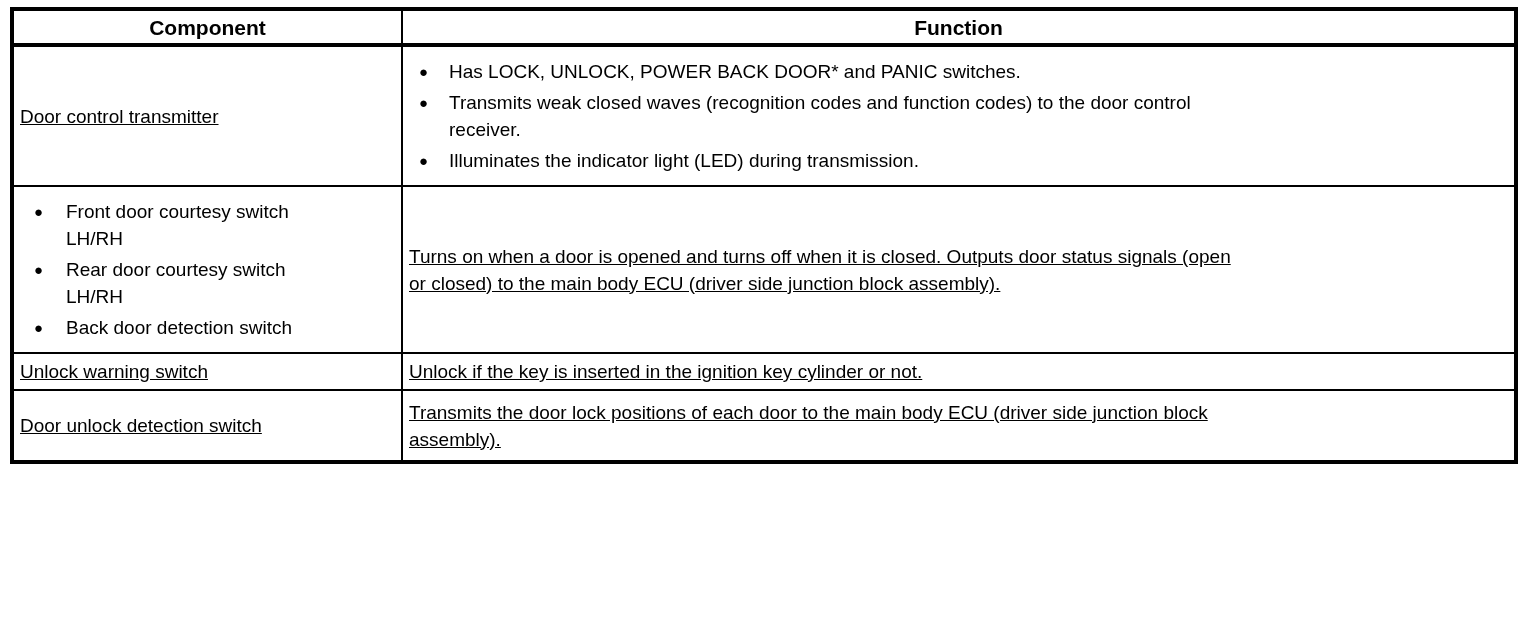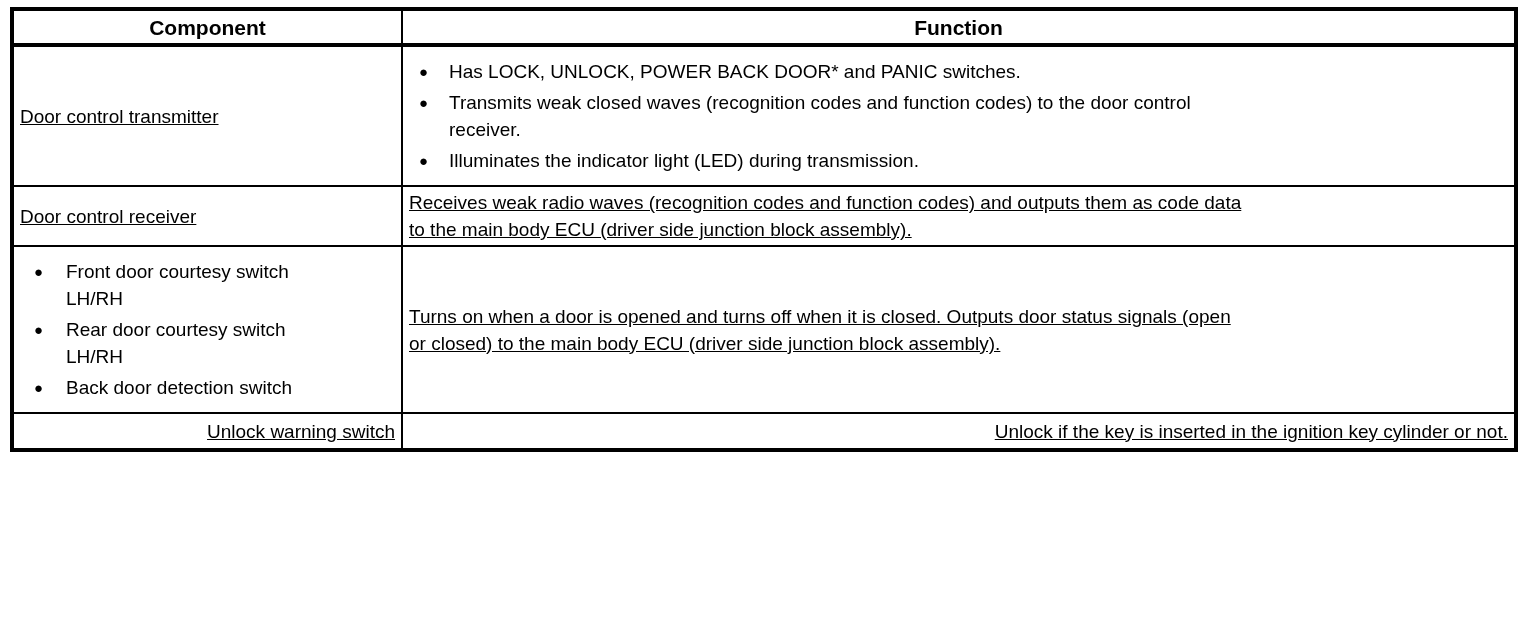--- a/index.html
+++ b/index.html
@@ -36,21 +36,21 @@
     border-bottom: 4px solid #000000;
     font-weight: bold;
     font-size: 21px;
     text-align: center;
     padding: 2px 4px;
   }
   tr.r-header { height: 36px; }
   tr.r-1 { height: 141px; }
   tr.r-2 { height: 60px; }
   tr.r-3 { height: 167px; }
-  tr.r-4 { height: 37px; text-align: right; }
+  tr.r-4 { height: 37px; }
   tr.r-5 { height: 72px; }
   tr.r-6 { height: 69px; }
   .cell-text {
     white-space: pre-line;
     text-decoration: underline;
   }
   ul.bullet-list {
     list-style: none;
     margin: 0;
     padding: 0;
@@ -108,29 +108,20 @@
 receiver.</span>
           </li>
           <li>
             <span class="bullet-icon">●</span>
             <span class="li-text">Illuminates the indicator light (LED) during transmission.</span>
           </li>
         </ul>
       </td>
     </tr>
 
-    <tr class="r-2">
-      <td class="component-cell">
-        <span class="cell-text">Door control receiver</span>
-      </td>
-      <td class="function-cell">
-        <span class="cell-text">Receives weak radio waves (recognition codes and function codes) and outputs them as code data
-to the main body ECU (driver side junction block assembly).</span>
-      </td>
-    </tr>
 
     <tr class="r-3">
       <td class="component-cell">
         <ul class="bullet-list">
           <li>
             <span class="bullet-icon">●</span>
             <span class="li-text">Front door courtesy switch
 LH/RH</span>
           </li>
           <li>
@@ -152,16 +143,25 @@
 
     <tr class="r-4">
       <td class="component-cell">
         <span class="cell-text">Unlock warning switch</span>
       </td>
       <td class="function-cell">
         <span class="cell-text">Unlock if the key is inserted in the ignition key cylinder or not.</span>
       </td>
     </tr>
 
+    <tr class="r-5">
+      <td class="component-cell">
+        <span class="cell-text">Door unlock detection switch</span>
+      </td>
+      <td class="function-cell">
+        <span class="cell-text">Transmits the door lock positions of each door to the main body ECU (driver side junction block
+assembly).</span>
+      </td>
+    </tr>
 
   </tbody>
     </table>
 </div>
 
 </body></html>

